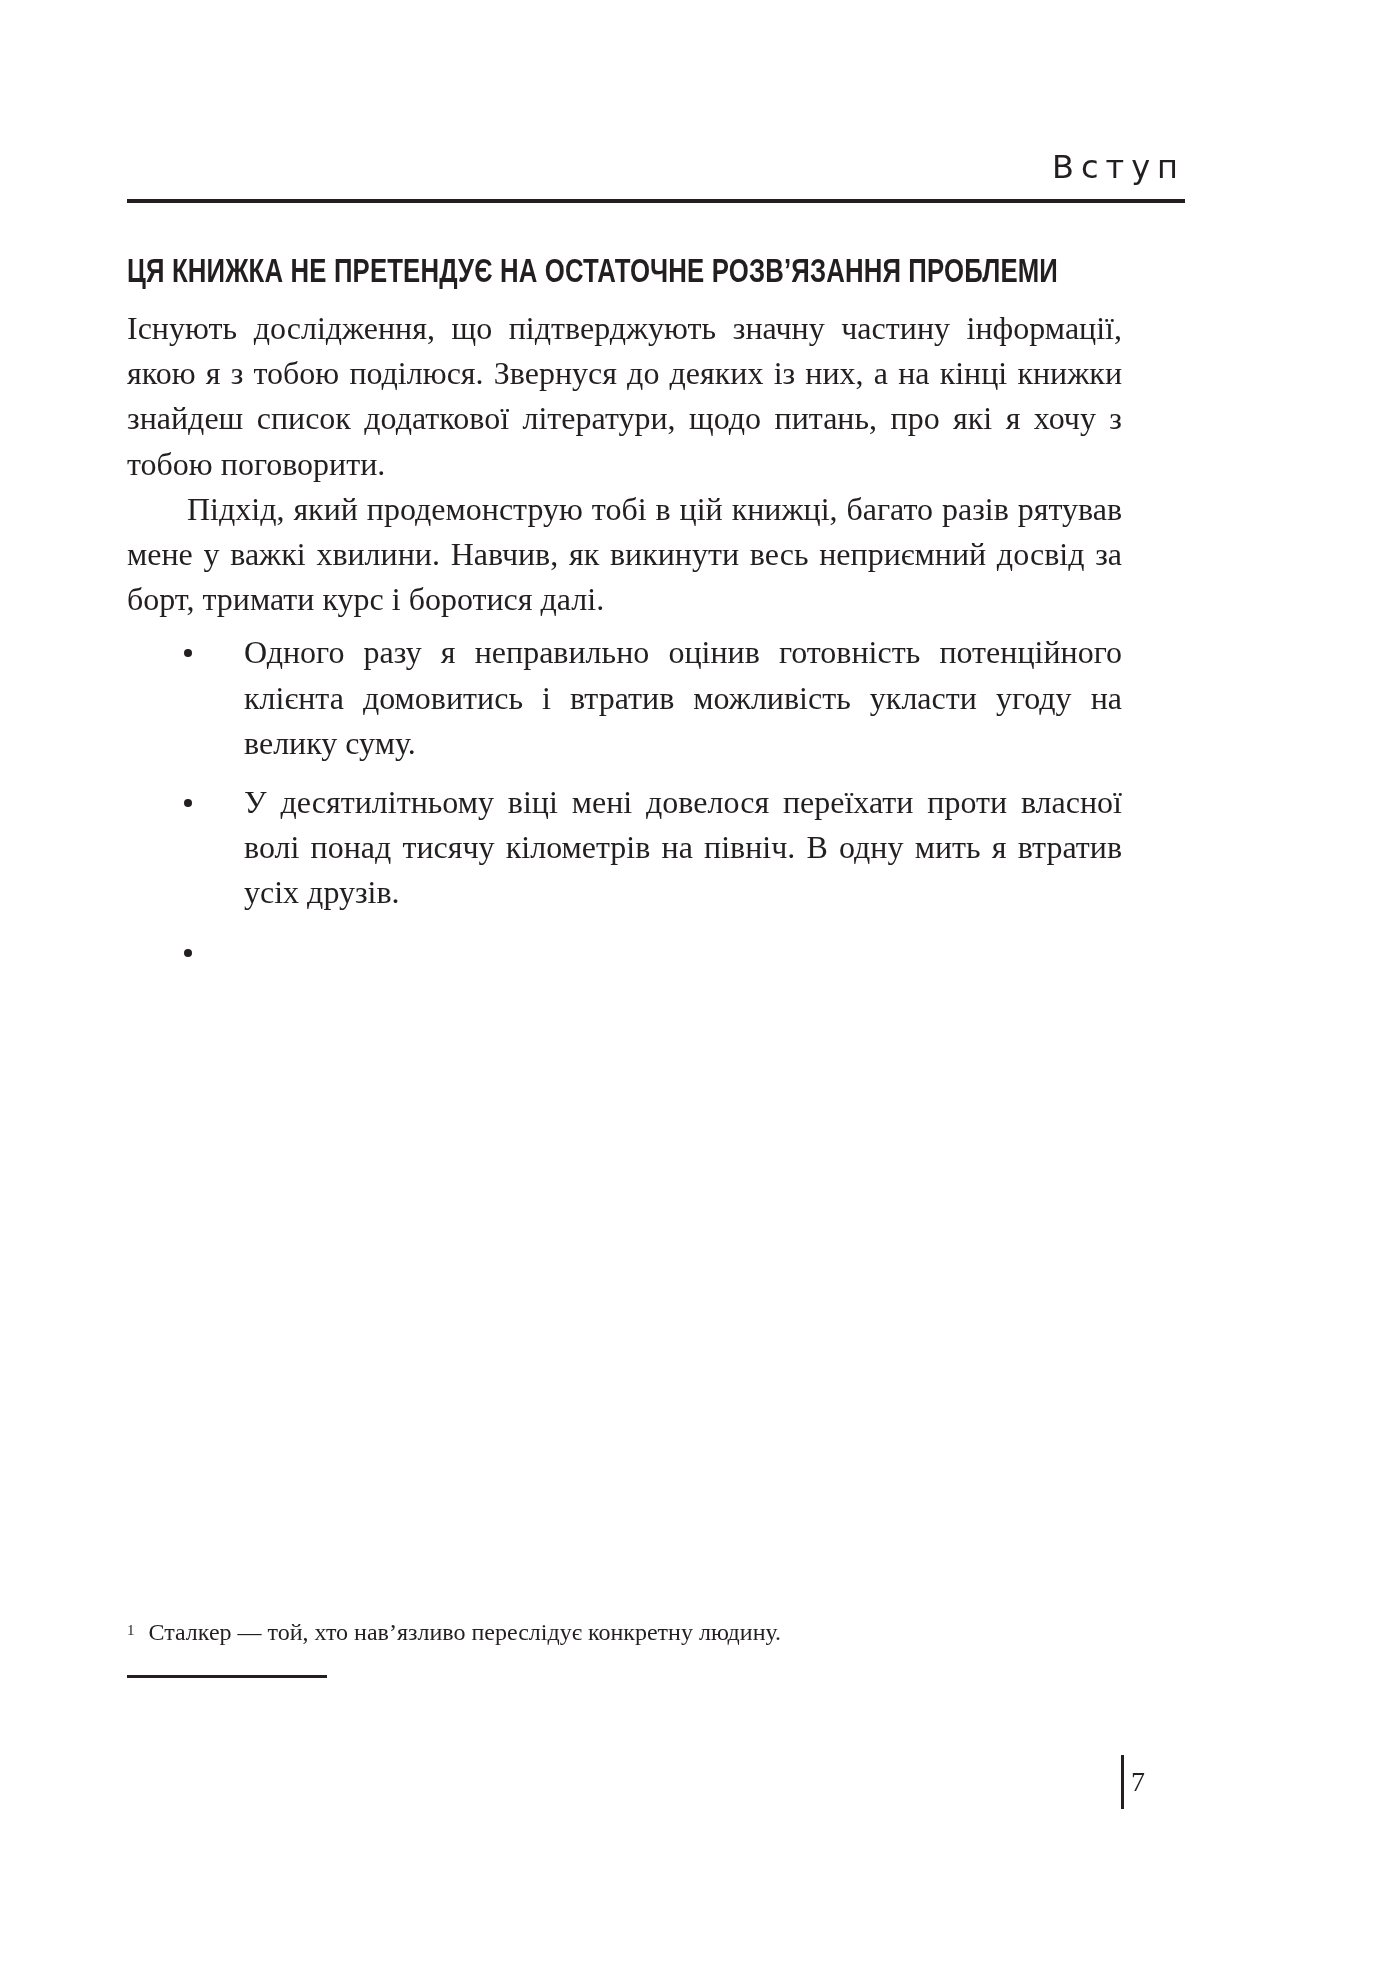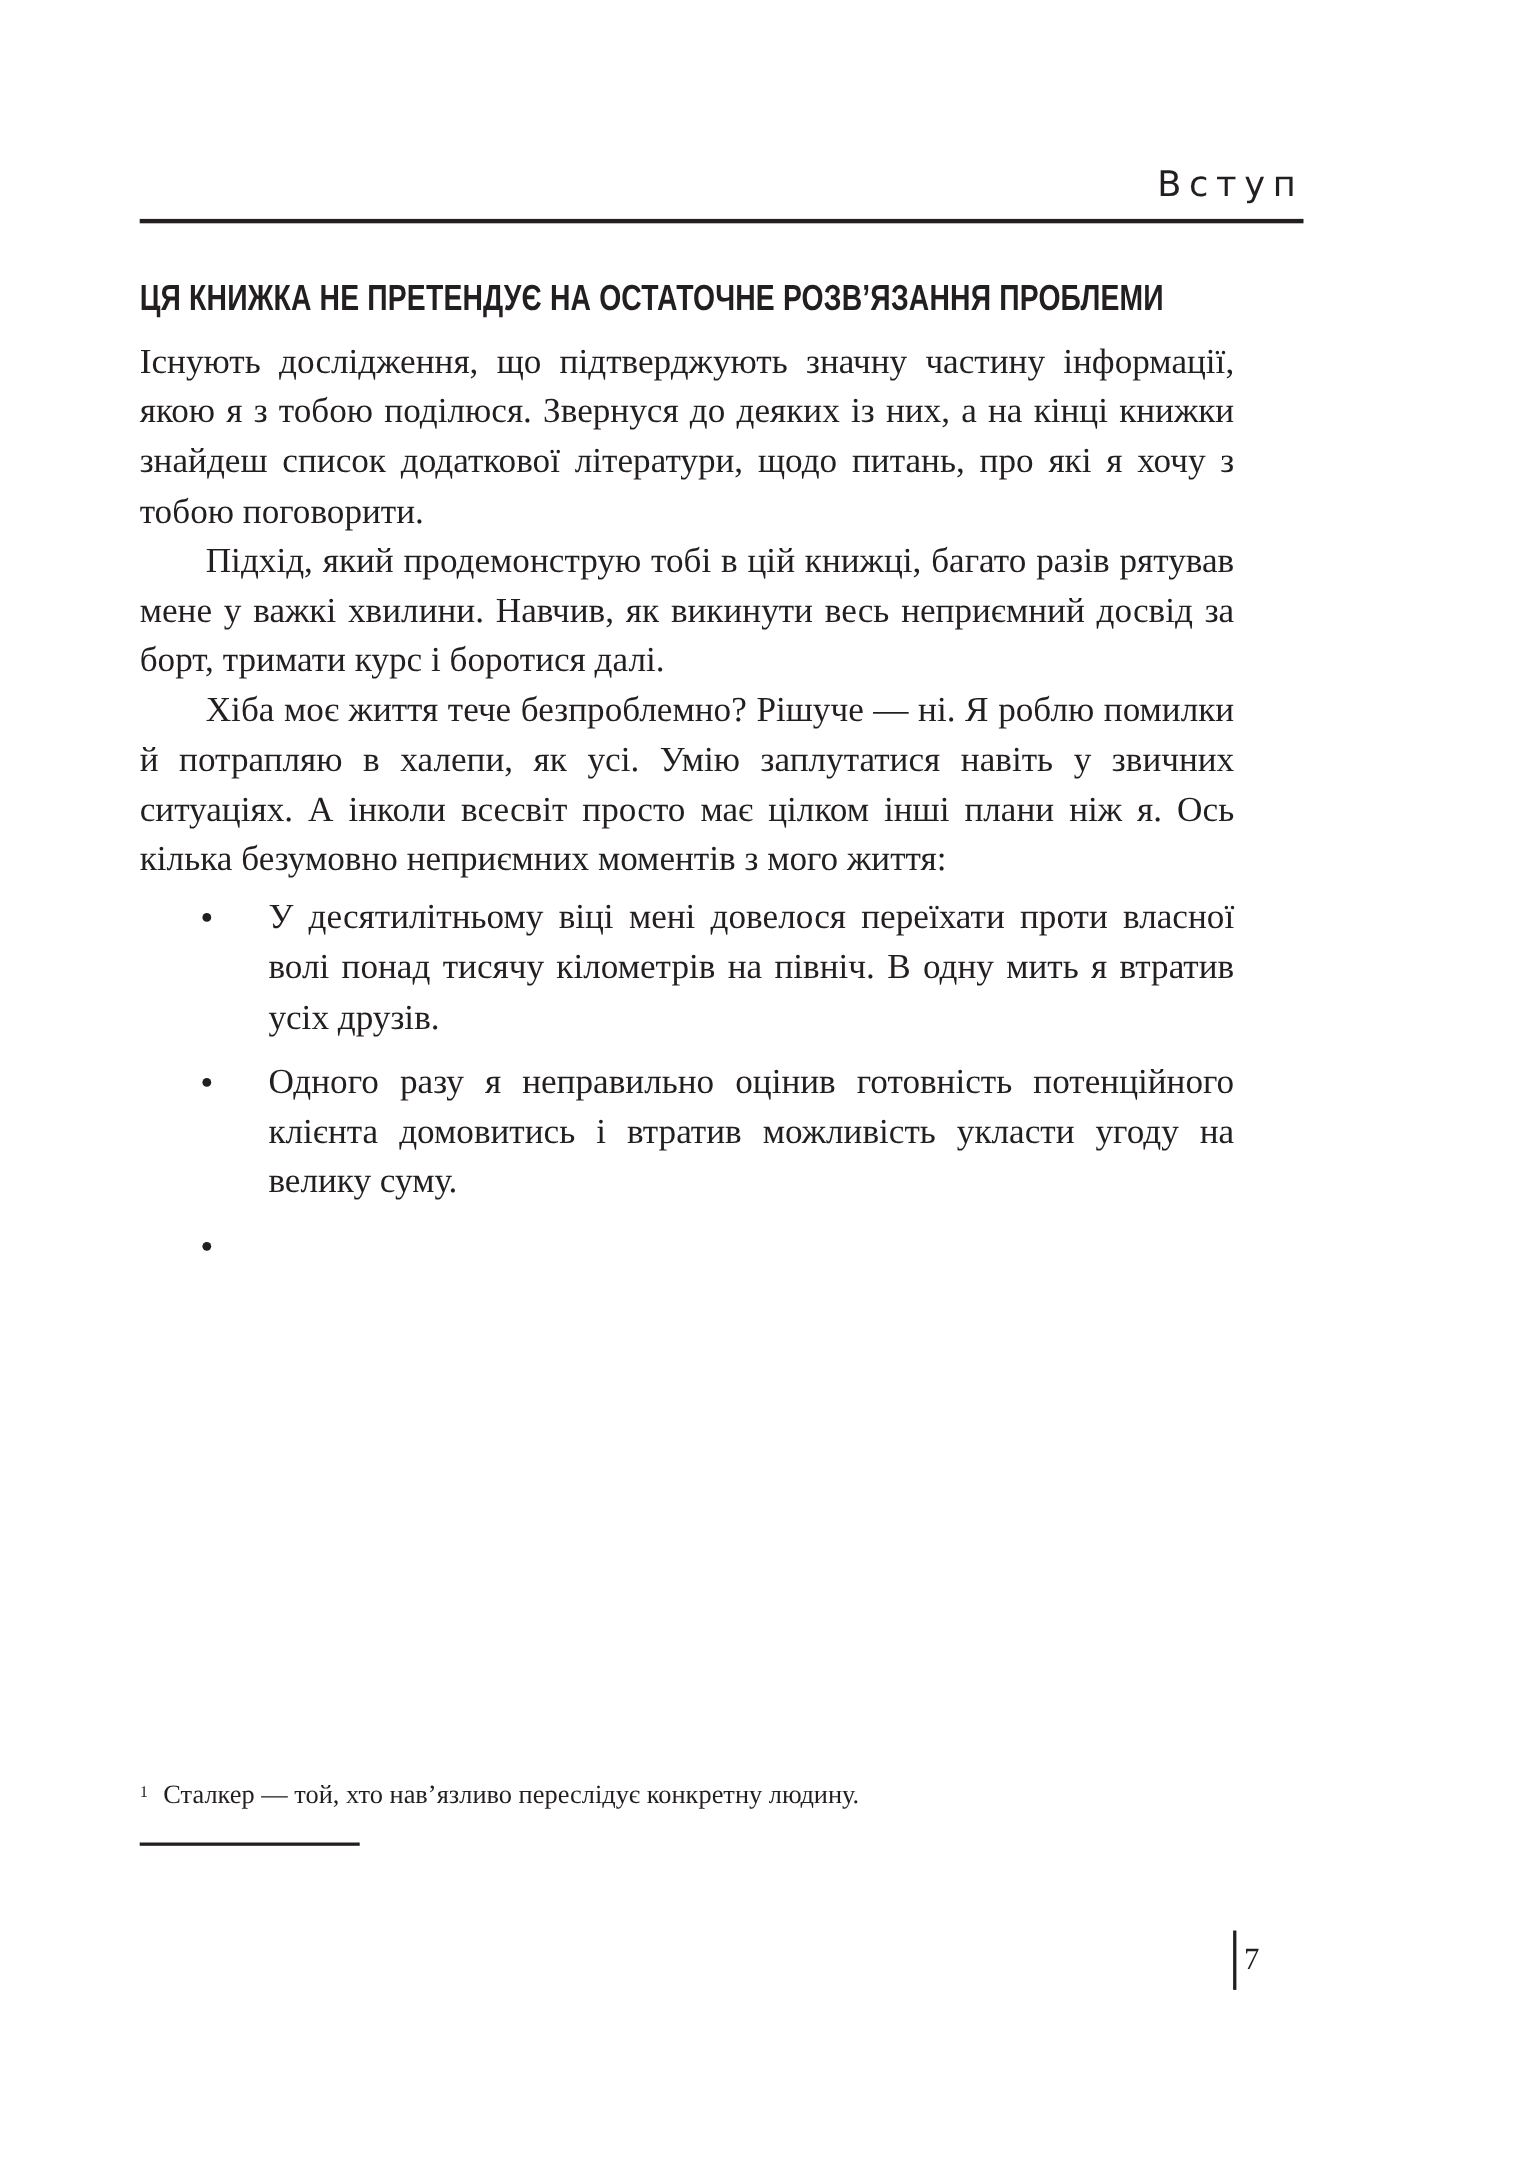--- a/index.html
+++ b/index.html
@@ -53,29 +53,28 @@
 <body>
 
 <div class="running-head">Вступ</div>
 <div class="head-rule"></div>
 
 <h1 class="heading">ЦЯ КНИЖКА НЕ ПРЕТЕНДУЄ НА ОСТАТОЧНЕ РОЗВ’ЯЗАННЯ ПРОБЛЕМИ</h1>
 
 <div class="body">
   <p>Існують дослідження, що підтверджують значну частину інформації, якою я з тобою поділюся. Звернуся до деяких із них, а на кінці книжки знайдеш список додаткової літератури, щодо питань, про які я хочу з тобою поговорити.</p>
   <p class="indent">Підхід, який продемонструю тобі в цій книжці, багато разів рятував мене у важкі хвилини. Навчив, як викинути весь неприємний досвід за борт, тримати курс і боротися далі.</p>
-  <p class="indent">Хіба моє життя тече безпроблемно? Рішуче — ні. Я роблю помилки й потрапляю в халепи, як усі. Умію заплутатися навіть у звичних ситуаціях. А інколи всесвіт просто має цілком інші плани ніж я. Ось кілька безумовно неприємних моментів з мого життя:</p>
   <ul>
     <li>
       <span class="bullet"></span>
-      <span>У десятилітньому віці мені довелося переїхати проти власної волі понад тисячу кілометрів на північ. В одну мить я втратив усіх друзів.</span>
+      <span>Одного разу я неправильно оцінив готовність потенційного клієнта домовитись і втратив можливість укласти угоду на велику суму.</span>
     </li>
     <li>
       <span class="bullet"></span>
-      <span>Одного разу я неправильно оцінив готовність потенційного клієнта домовитись і втратив можливість укласти угоду на велику суму.</span>
+      <span>У десятилітньому віці мені довелося переїхати проти власної волі понад тисячу кілометрів на північ. В одну мить я втратив усіх друзів.</span>
     </li>
     <li>
       <span class="bullet"></span>
     </li>
   </ul>
 </div>
 
 <div class="fn-rule"></div>
 <div class="footnote">
   <span class="fn-mark">1</span><span>Сталкер — той, хто нав’язливо переслідує конкретну людину.</span>

